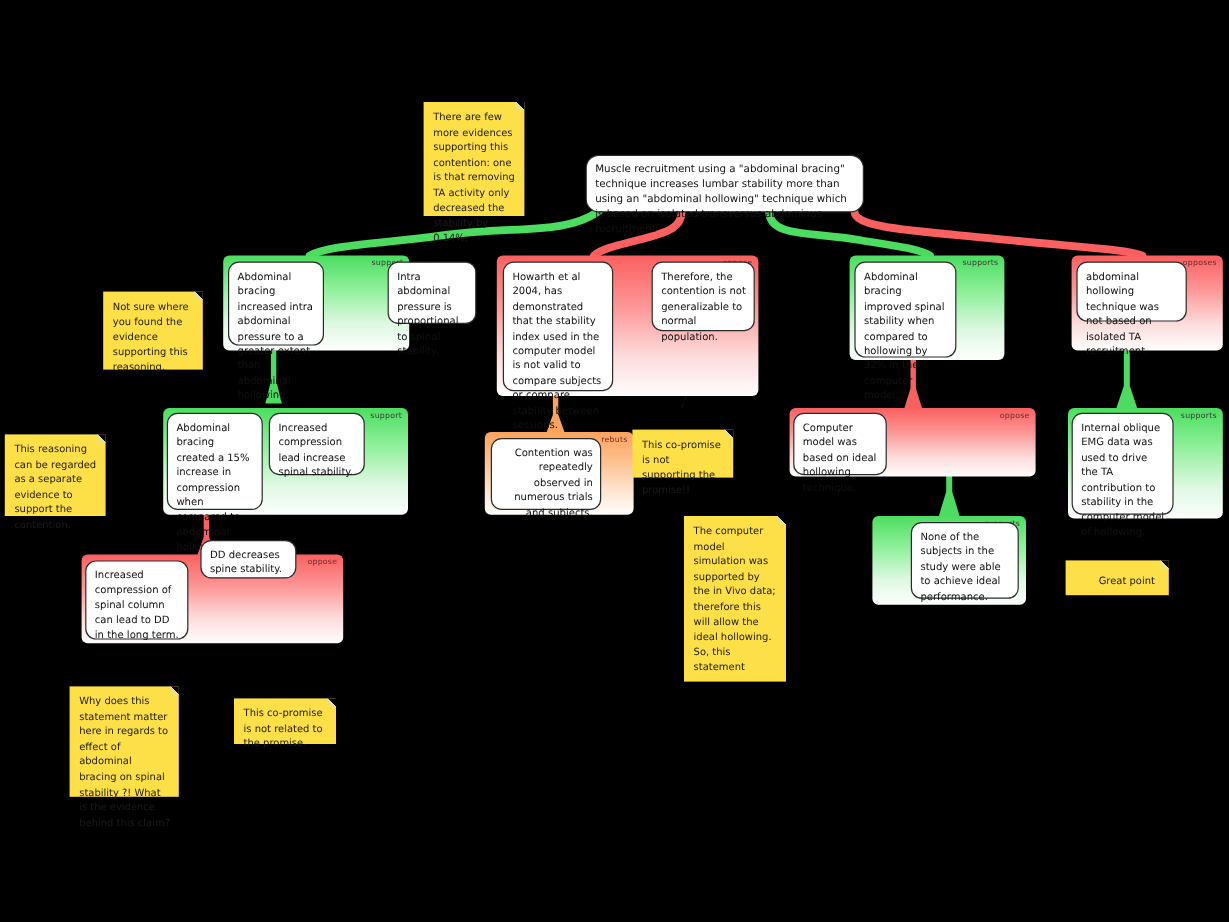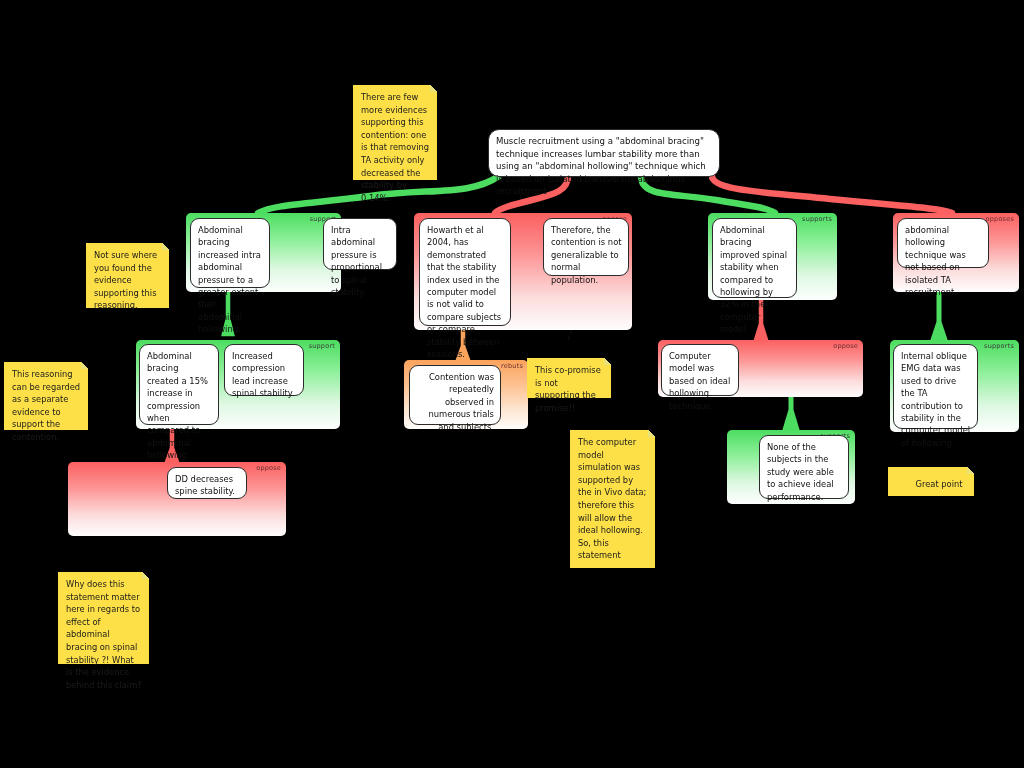--- a/index.html
+++ b/index.html
@@ -105,28 +105,30 @@
   <div class="card" style="left:661px;top:344px;width:78px;height:52px;">Computer model was based on ideal hollowing technique.</div>
 
   <div class="group supports" style="left:890px;top:340px;width:129px;height:92px;background:linear-gradient(180deg,#4cdd60 0%,#8ef09a 35%,#dff8e3 72%,#fdfffd 100%);border-radius:5px;position:absolute;">
     <span class="glabel">supports</span>
   </div>
   <div class="card" style="left:893px;top:344px;width:85px;height:85px;">Internal oblique EMG data was used to drive the TA contribution to stability in the computer model of hollowing.</div>
 
   <div class="group oppose" style="left:68px;top:462px;width:218px;height:74px;">
     <span class="glabel">oppose</span>
   </div>
-  <div class="card" style="left:167px;top:467px;width:80px;height:32px;">DD decreases spine stability.</div>
+  <div class="card" style="left:71px;top:467px;width:86px;height:66px;">Increased compression of spinal column can lead to DD in the long term.</div>
+  <div class="card" style="left:167px;top:450px;width:80px;height:32px;">DD decreases spine stability.</div>
 
   <div class="group supports" style="left:727px;top:430px;width:128px;height:74px;background:linear-gradient(180deg,#4cdd60 0%,#8ef09a 35%,#dff8e3 72%,#fdfffd 100%);border-radius:5px;position:absolute;">
     <span class="glabel">supports</span>
   </div>
   <div class="card" style="left:731px;top:435px;width:90px;height:64px;margin-left:28px;">None of the subjects in the study were able to achieve ideal performance.</div>
 
   <div class="note" style="left:353px;top:85px;width:84px;height:95px;">There are few more evidences supporting this contention: one is that removing TA activity only decreased the stability by 0.14%.</div>
   <div class="note" style="left:4px;top:362px;width:84px;height:68px;">This reasoning can be regarded as a separate evidence to support the contention.</div>
   <div class="note" style="left:86px;top:243px;width:83px;height:65px;">Not sure where you found  the evidence supporting this reasoning.</div>
   <div class="note" style="left:527px;top:358px;width:84px;height:40px;">This co-promise is not supporting the promise!!</div>
   <div class="note" style="left:570px;top:430px;width:85px;height:138px;">The computer model simulation was supported by the in Vivo data; therefore this will allow the ideal hollowing. So, this statement</div>
   <div class="note" style="left:888px;top:467px;width:86px;height:29px;padding-top:11px;text-align:center;padding-left:23px;">Great point</div>
   <div class="note" style="left:58px;top:572px;width:91px;height:92px;">Why does this statement matter here in regards to effect of abdominal bracing on spinal stability ?! What is the evidence behind this claim?</div>
+  <div class="note" style="left:195px;top:582px;width:85px;height:38px;">This co-promise is not related to the promise.</div>
 
 </div>
 
 </body></html>

